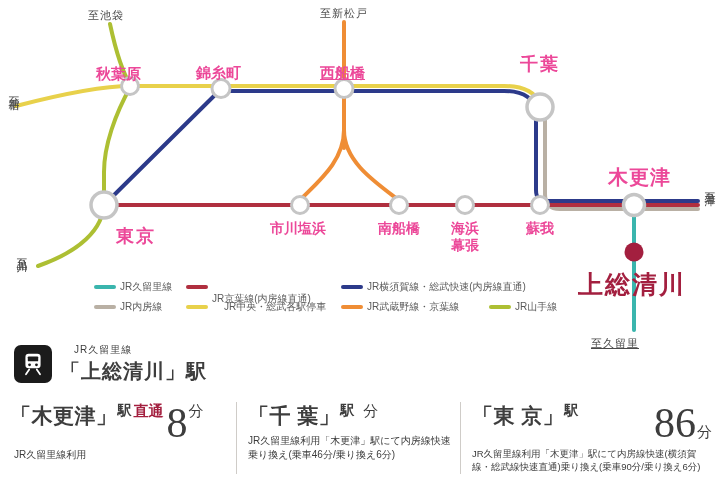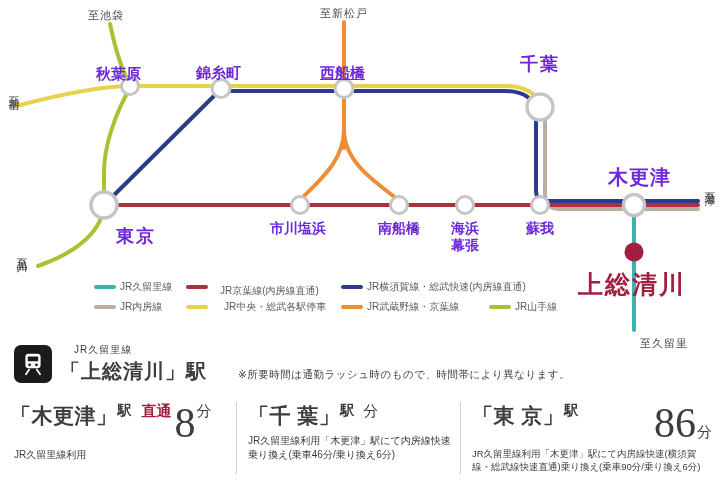--- a/index.html
+++ b/index.html
@@ -17,21 +17,21 @@
   .ln-keiyo{stroke:var(--c-keiyo,#b03040);}
   .ln-musashino{stroke:var(--c-musashino,#ef8d35);}
   .ln-kururi{stroke:var(--c-kururi,#3ab5ad);}
   .st-c{fill:#fff;stroke:var(--c-station_ring,#c5c5c5);stroke-width:3;}
   .st-c-big{stroke-width:3.5;}
   .st-c-accent{fill:var(--c-accent,#a31f3f);stroke:none;}
 
   
   .dir{font-size:11px;color:#4a4a4a;letter-spacing:1px;white-space:nowrap;}
   .vert{writing-mode:vertical-rl;}
-  .st-label{font-weight:600;color:#6d28d9;white-space:nowrap;}
+  .st-label{font-weight:600;color:#ec4899;white-space:nowrap;}
   .st-label-big{font-size:18px;letter-spacing:2px;}
   .st-label-accent{color:var(--c-accent,#a31f3f);font-weight:700;font-size:25px;letter-spacing:2px;}
 
   
   .lg-seg{position:absolute;width:22px;height:3.5px;border-radius:2px;}
   .lg-label{position:absolute;font-size:10px;color:#5a5a5a;white-space:nowrap;}
   .bg-kururi{background:var(--c-kururi,#3ab5ad);}
   .bg-keiyo{background:var(--c-keiyo,#b03040);}
   .bg-sobu{background:var(--c-sobu_rapid,#2c3a8a);}
   .bg-uchibo{background:var(--c-uchibo,#b9b0a4);}
@@ -45,21 +45,21 @@
   .si-line{font-size:10px;color:#3d3d3d;margin-left:14px;letter-spacing:1px;}
   .si-name{font-size:20px;font-weight:600;letter-spacing:1px;margin-top:1px;}
   .note{font-size:10.5px;color:#3c3c3c;letter-spacing:.5px;}
 
   
   .divider{position:absolute;width:1px;height:72px;background:#cfccc8;top:402px;}
   .acc-col{position:absolute;top:402px;}
   .acc-head{display:flex;align-items:flex-start;white-space:nowrap;}
   .acc-name{font-size:21px;font-weight:600;letter-spacing:.5px;}
   .acc-suffix{font-size:14px;font-weight:600;margin-right:2px;}
-  .acc-direct{font-size:15px;font-weight:700;color:var(--c-accent,#a31f3f);margin-left:8px;}
+  .acc-direct{font-size:15px;font-weight:700;color:var(--c-accent,#a31f3f);margin-left:0;}
   .acc-min{font-family:"Liberation Serif","DejaVu Serif",serif;font-size:42px;font-weight:500;line-height:1;margin-left:3px;}
   .acc-unit{font-size:15px;margin-left:1px;}
   .acc-detail{font-size:10px;color:#3c3c3c;line-height:1.35;margin-top:4px;}
   .grp{display:flex;align-items:baseline;}
 </style>
 </head>
 <body>
 
 <div class="page">
 
@@ -85,38 +85,38 @@
     <circle class="st-c" cx="540" cy="205" r="8.5"></circle>
     <circle class="st-c st-c-big" cx="634" cy="205" r="10.5"></circle>
     <circle class="st-c-accent" cx="634" cy="252" r="9.5"></circle>
   </svg>
 
   <div class="abs dir" style="left:88px;top:8px;">至池袋</div>
   <div class="abs dir" style="left:320px;top:6px;">至新松戸</div>
   <div class="abs dir vert" style="left:6px;top:88px;">至新宿</div>
   <div class="abs dir vert" style="left:14px;top:250px;">至品川</div>
   <div class="abs dir vert" style="left:702px;top:184px;">至君津</div>
-  <div class="abs dir" style="left:640px;top:336px;">至久留里</div>
+  <div class="abs dir" style="left:591px;top:336px;text-decoration:underline;">至久留里</div>
 
   <div class="abs st-label" style="left:96px;top:65px;font-size:15px;">秋葉原</div>
   <div class="abs st-label" style="left:196px;top:64px;font-size:15px;">錦糸町</div>
   <div class="abs st-label" style="left:320px;top:64px;font-size:15px;text-decoration:underline;">西船橋</div>
   <div class="abs st-label st-label-big" style="left:520px;top:52px;">千葉</div>
   <div class="abs st-label st-label-big" style="left:116px;top:224px;">東京</div>
   <div class="abs st-label" style="left:270px;top:220px;font-size:14px;">市川塩浜</div>
   <div class="abs st-label" style="left:378px;top:220px;font-size:14px;">南船橋</div>
   <div class="abs st-label" style="left:449px;top:220px;font-size:14px;width:32px;white-space:normal;line-height:1.2;text-align:center;">海浜幕張</div>
   <div class="abs st-label" style="left:526px;top:220px;font-size:14px;">蘇我</div>
   <div class="abs st-label" style="left:608px;top:164px;font-size:20px;letter-spacing:1px;">木更津</div>
   <div class="abs st-label st-label-accent" style="left:578px;top:268px;">上総清川</div>
 
   <span class="lg-seg bg-kururi" style="left:94px;top:285px;"></span>
   <span class="lg-label" style="left:120px;top:280px;">JR久留里線</span>
   <span class="lg-seg bg-keiyo" style="left:186px;top:285px;"></span>
-  <span class="lg-label" style="left:212px;top:284px;margin-left:8px;">JR京葉線(内房線直通)</span>
+  <span class="lg-label" style="left:212px;top:292px;">JR京葉線(内房線直通)</span>
   <span class="lg-seg bg-sobu" style="left:341px;top:285px;"></span>
   <span class="lg-label" style="left:367px;top:280px;">JR横須賀線・総武快速(内房線直通)</span>
 
   <span class="lg-seg bg-uchibo" style="left:94px;top:305px;"></span>
   <span class="lg-label" style="left:120px;top:300px;">JR内房線</span>
   <span class="lg-seg bg-chuo" style="left:186px;top:305px;"></span>
   <span class="lg-label" style="left:212px;top:300px;margin-left:12px;">JR中央・総武各駅停車</span>
   <span class="lg-seg bg-musashino" style="left:341px;top:305px;"></span>
   <span class="lg-label" style="left:367px;top:300px;">JR武蔵野線・京葉線</span>
   <span class="lg-seg bg-yamanote" style="left:489px;top:305px;"></span>
@@ -128,21 +128,20 @@
       <rect x="7.2" y="5" width="9.6" height="4.5" rx="0.8" fill="#1b1b1b"></rect>
       <circle cx="8.8" cy="12.8" r="1.3" fill="#1b1b1b"></circle>
       <circle cx="15.2" cy="12.8" r="1.3" fill="#1b1b1b"></circle>
       <path d="M8.5,17 L5.5,21.5 M15.5,17 L18.5,21.5" stroke="#fff" stroke-width="1.6" stroke-linecap="round" fill="none"></path>
     </svg>
   </div>
   <div class="abs" style="left:60px;top:343px;">
     <div class="si-line">JR久留里線</div>
     <div class="si-name">「上総清川」駅</div>
   </div>
-  <div class="abs note" style="left:238px;top:368px;">※所要時間は通勤ラッシュ時のもので、時間帯により異なります。</div>
 
   <div class="divider" style="left:236px;"></div>
   <div class="divider" style="left:460px;"></div>
 
   <div class="acc-col" style="left:10px;width:222px;">
     <div class="acc-head">
       <span class="acc-name">「木更津」</span>
         <span class="acc-suffix">駅</span>
       <span class="acc-direct">直通</span>
       <span class="acc-min">8</span>

